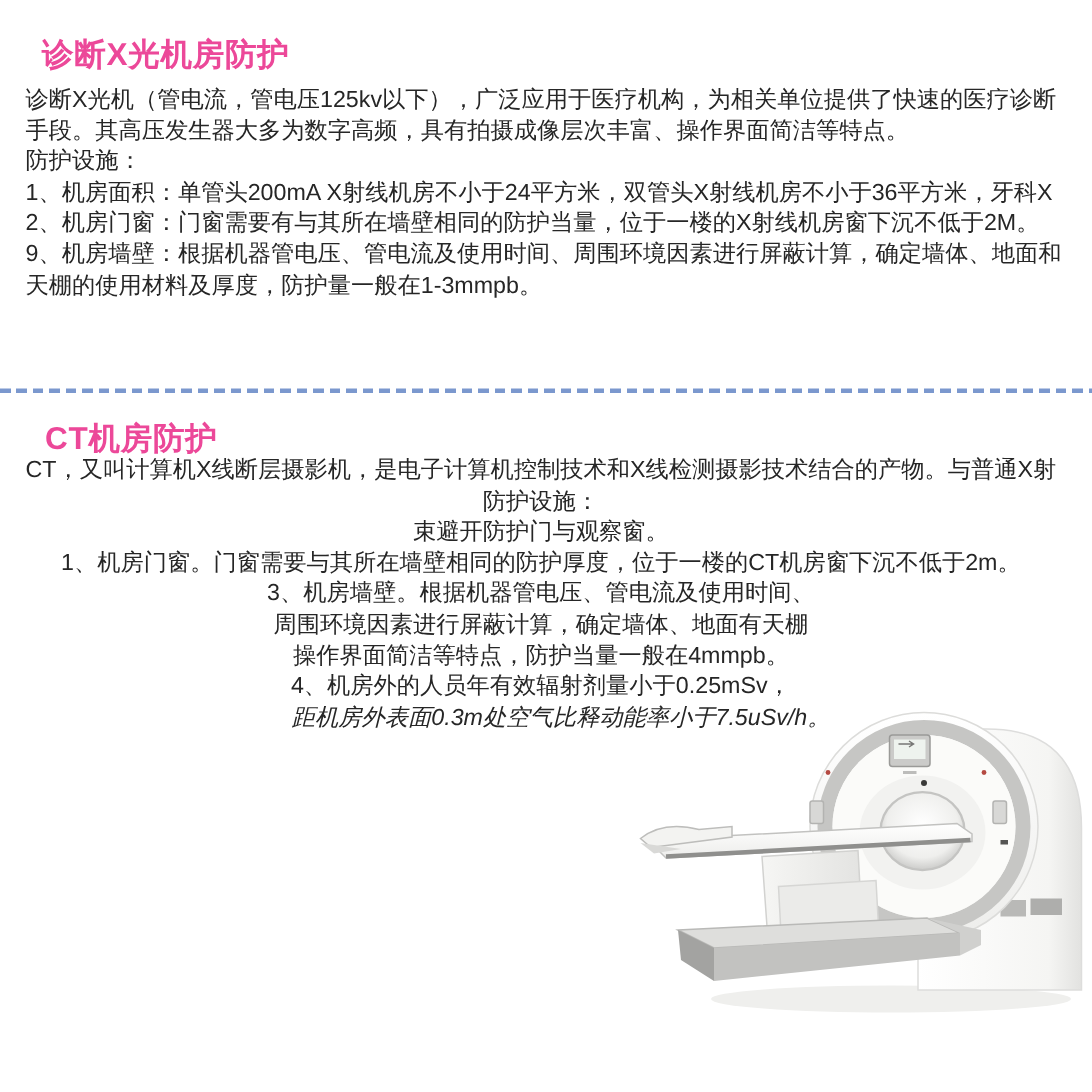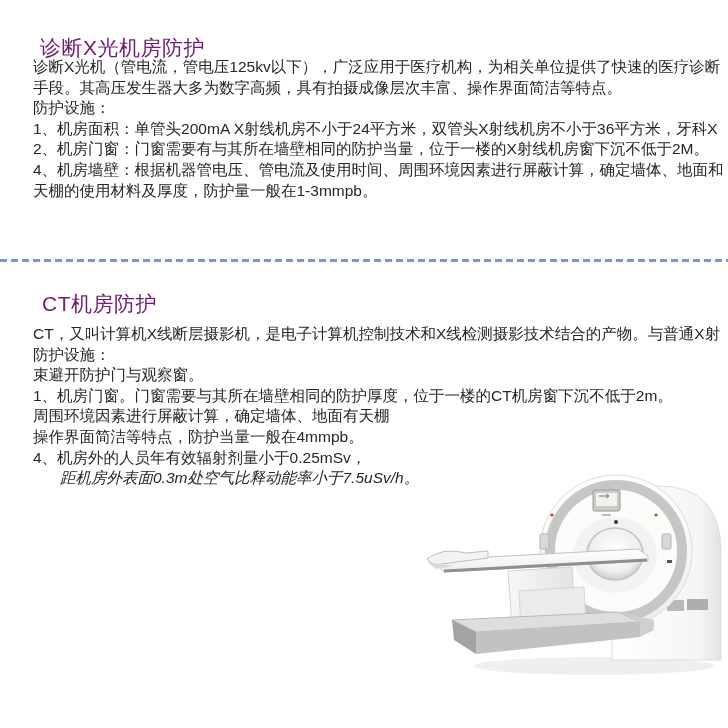--- a/index.html
+++ b/index.html
@@ -8,41 +8,41 @@
     background:#ffffff;
     font-family:"Liberation Sans", sans-serif;
     color:#222222;
     overflow:hidden;
     position:relative;
   }
   .page { position:absolute; inset:0; background:#ffffff; }
 
   .sec-title {
     position:absolute;
-    margin:12px;
+    margin:0;
     font-size:21px;
-    font-weight:400;
+    font-weight:700;
     letter-spacing:0.5px;
-    color:#701a75;
+    color:#ec4899;
     white-space:nowrap;
   }
   .t1 { left:28px; top:22px; }
   .t2 { left:30px; top:278px; }
 
   .body-block {
     position:absolute;
     left:17px;
     font-size:15.5px;
     line-height:20.6px;
     font-weight:500;
     color:#262626;
   }
   .b1 { top:57px; }
-  .b2 { top:324px; }
-  .ln { white-space:nowrap;margin-left:16px; }
+  .b2 { top:304px;text-align:center; }
+  .ln { white-space:nowrap; }
   .ln.indent { padding-left:27px;font-style:italic; }
 
   .divider {
     position:absolute;
     left:0; right:0; top:259px;
     height:3px;
     background:repeating-linear-gradient(90deg,#7b98ce 0 7px, transparent 7px 11px);
   }
 
   .ct-illustration {
@@ -57,33 +57,34 @@
 <div class="page">
 
   <h1 class="sec-title t1">诊断X光机房防护</h1>
 
   <div class="body-block b1">
     <div class="ln">诊断X光机（管电流，管电压125kv以下），广泛应用于医疗机构，为相关单位提供了快速的医疗诊断</div>
     <div class="ln">手段。其高压发生器大多为数字高频，具有拍摄成像层次丰富、操作界面简洁等特点。</div>
     <div class="ln">防护设施：</div>
     <div class="ln">1、机房面积：单管头200mA X射线机房不小于24平方米，双管头X射线机房不小于36平方米，牙科X</div>
     <div class="ln">2、机房门窗：门窗需要有与其所在墙壁相同的防护当量，位于一楼的X射线机房窗下沉不低于2M。</div>
-    <div class="ln">4、机房墙壁：根据机器管电压、管电流及使用时间、周围环境因素进行屏蔽计算，确定墙体、地面和</div>
+    <div class="ln">9、机房墙壁：根据机器管电压、管电流及使用时间、周围环境因素进行屏蔽计算，确定墙体、地面和</div>
     <div class="ln">天棚的使用材料及厚度，防护量一般在1-3mmpb。</div>
   </div>
 
   <div class="divider"></div>
 
   <h1 class="sec-title t2">CT机房防护</h1>
 
   <div class="body-block b2">
     <div class="ln">CT，又叫计算机X线断层摄影机，是电子计算机控制技术和X线检测摄影技术结合的产物。与普通X射</div>
     <div class="ln">防护设施：</div>
     <div class="ln">束避开防护门与观察窗。</div>
     <div class="ln">1、机房门窗。门窗需要与其所在墙壁相同的防护厚度，位于一楼的CT机房窗下沉不低于2m。</div>
+    <div class="ln">3、机房墙壁。根据机器管电压、管电流及使用时间、</div>
     <div class="ln">周围环境因素进行屏蔽计算，确定墙体、地面有天棚</div>
     <div class="ln">操作界面简洁等特点，防护当量一般在4mmpb。</div>
     <div class="ln">4、机房外的人员年有效辐射剂量小于0.25mSv，</div>
     <div class="ln indent">距机房外表面0.3m处空气比释动能率小于7.5uSv/h。</div>
   </div>
 
   <div class="ct-illustration">
     <svg viewBox="0 0 300 230" width="300" height="230" xmlns="http://www.w3.org/2000/svg">
       <defs>
         <linearGradient id="gBody" x1="0" y1="0" x2="1" y2="0">

